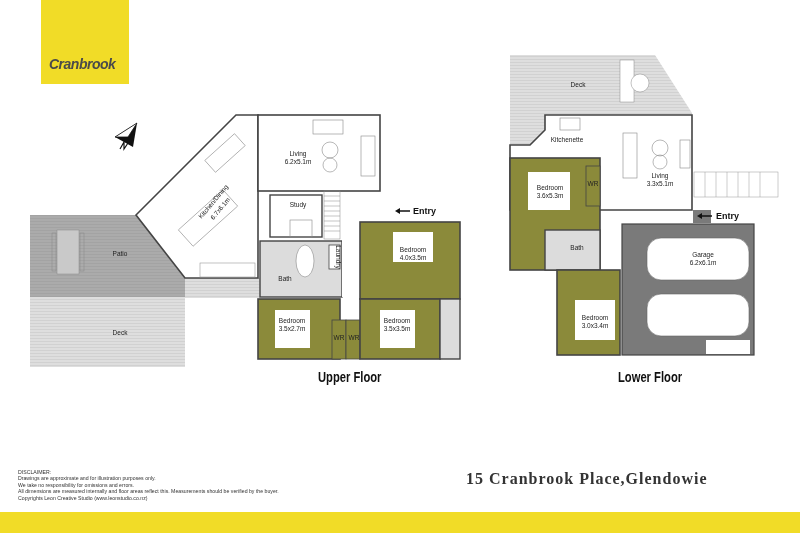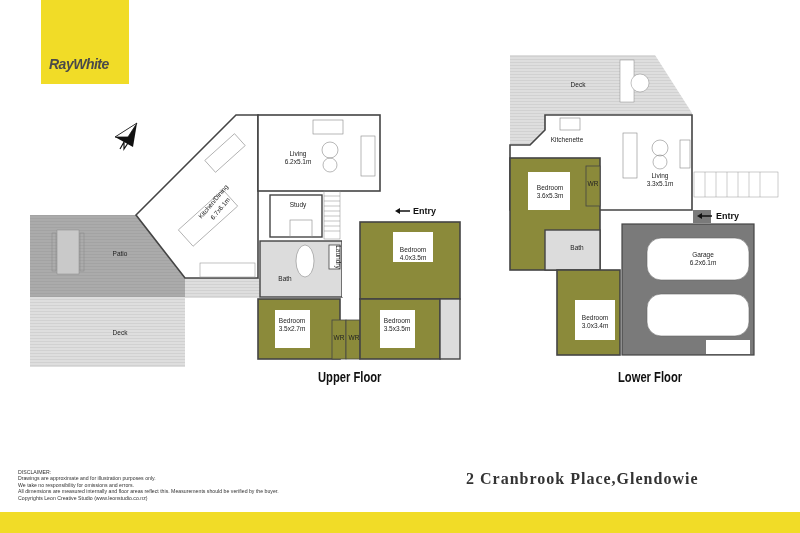--- a/index.html
+++ b/index.html
@@ -11,21 +11,21 @@
   .address{position:absolute;left:466px;top:470px;font-family:"Liberation Serif",serif;font-weight:bold;font-size:16px;color:#333;letter-spacing:1px;}
   .floor-title{position:absolute;font-weight:bold;font-size:14px;color:#111;transform:scaleX(0.8);transform-origin:left top;}
   svg.plan{position:absolute;left:0;top:0;}
   .lbl{font-family:"Liberation Sans",sans-serif;font-size:6.5px;fill:#222;text-anchor:middle;}
   .lblb{font-family:"Liberation Sans",sans-serif;font-size:9px;font-weight:bold;fill:#111;}
 </style>
 </head>
 <body>
 
 <div class="logo">
-  <span class="logo-text">RayWhite</span>
+  <span class="logo-text">Cranbrook</span>
 </div>
 
 <svg class="plan" width="800" height="533" viewBox="0 0 800 533">
   <defs>
     <pattern id="deckp" width="4" height="3" patternUnits="userSpaceOnUse">
       <rect width="4" height="3" fill="#dedede"></rect>
         <line x1="0" y1="2.5" x2="4" y2="2.5" stroke="#c8c8c8" stroke-width="0.6"></line>
     </pattern>
     <pattern id="patiop" width="4" height="3" patternUnits="userSpaceOnUse">
       <rect width="4" height="3" fill="#ababab"></rect>
@@ -189,15 +189,15 @@
 
 <div class="floor-title" style="left:318px;top:369px;">Upper Floor</div>
 <div class="floor-title" style="left:618px;top:369px;">Lower Floor</div>
 
 <div class="disclaimer"><span>DISCLAIMER:</span>
 <span>Drawings are approximate and for illustration purposes only.</span>
 <span>We take no responsibility for omissions and errors.</span>
 <span>All dimensions are measured internally and floor areas reflect this. Measurements should be verified by the buyer.</span>
 <span>Copyrights Leon Creative Studio (www.leonstudio.co.nz)</span></div>
 
-<div class="address">2 Cranbrook Place,Glendowie</div>
+<div class="address">15 Cranbrook Place,Glendowie</div>
 
 <div class="bottom-bar"></div>
 
 </body></html>

